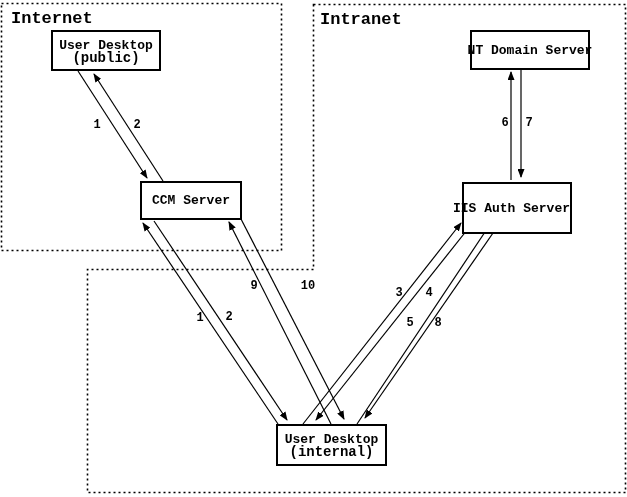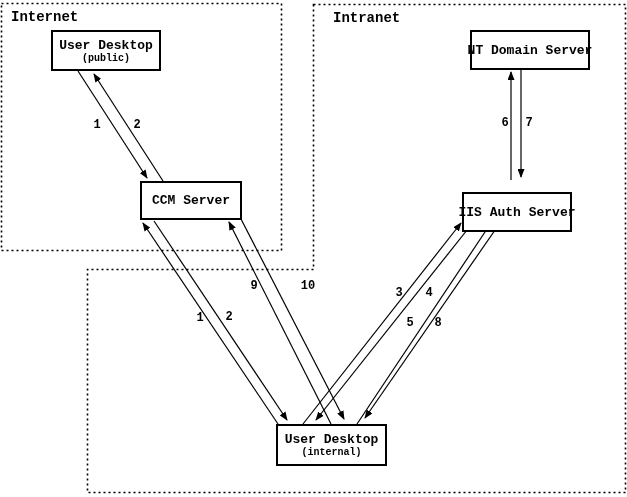--- a/index.html
+++ b/index.html
@@ -44,28 +44,28 @@
     justify-content: center;
     text-align: center;
   }
   .node-title {
     font-size: 13px;
     font-weight: bold;
     white-space: nowrap;
     line-height: 15px;
   }
   .node-subtitle {
-    font-size: 10px;
+    font-size: 14px;
     font-weight: bold;
     white-space: nowrap;
     line-height: 11px;
   }
   .region-label {
     position: absolute;
-    font-size: 14px;
+    font-size: 17px;
     font-weight: bold;
     white-space: nowrap;
     z-index: 3;
   }
   .edge-label {
     position: absolute;
     font-size: 12px;
     font-weight: bold;
     white-space: nowrap;
     transform: translate(-50%, -50%);
@@ -101,38 +101,38 @@
     <line class="edge-line" x1="502" y1="220" x2="365" y2="418" marker-end="url(#arrowhead)"></line>
 
     <line class="edge-line" x1="331" y1="424" x2="229" y2="222" marker-end="url(#arrowhead)"></line>
     <line class="edge-line" x1="241" y1="219" x2="344" y2="419" marker-end="url(#arrowhead)"></line>
 
     <line class="edge-line" x1="511" y1="180" x2="511" y2="72" marker-end="url(#arrowhead)"></line>
     <line class="edge-line" x1="521" y1="70" x2="521" y2="177" marker-end="url(#arrowhead)"></line>
   </svg>
 
   <div class="region-label" style="left:11px; top:9px;">Internet</div>
-  <div class="region-label" style="left:333px; top:10px;text-align:right;">Intranet</div>
+  <div class="region-label" style="left:320px; top:10px;text-align:right;">Intranet</div>
 
   <div class="node" style="left:51px; top:30px; width:110px; height:41px;">
     <div class="node-title">User Desktop</div>
     <div class="node-subtitle">(public)</div>
   </div>
 
   <div class="node" style="left:140px; top:181px; width:102px; height:39px;">
     <div class="node-title">CCM Server</div>
     <div class="node-subtitle"></div>
   </div>
 
   <div class="node" style="left:470px; top:30px; width:120px; height:40px;">
     <div class="node-title">NT Domain Server</div>
     <div class="node-subtitle"></div>
   </div>
 
-  <div class="node" style="left:462px; top:192px; width:110px; height:40px;">
+  <div class="node" style="left:462px; top:182px; width:110px; height:52px;align-items:flex-end;">
     <div class="node-title">IIS Auth Server</div>
     <div class="node-subtitle"></div>
   </div>
 
   <div class="node" style="left:276px; top:424px; width:111px; height:42px;">
     <div class="node-title">User Desktop</div>
     <div class="node-subtitle">(internal)</div>
   </div>
 
   <div class="edge-label" style="left:97px;  top:125px;">1</div>

